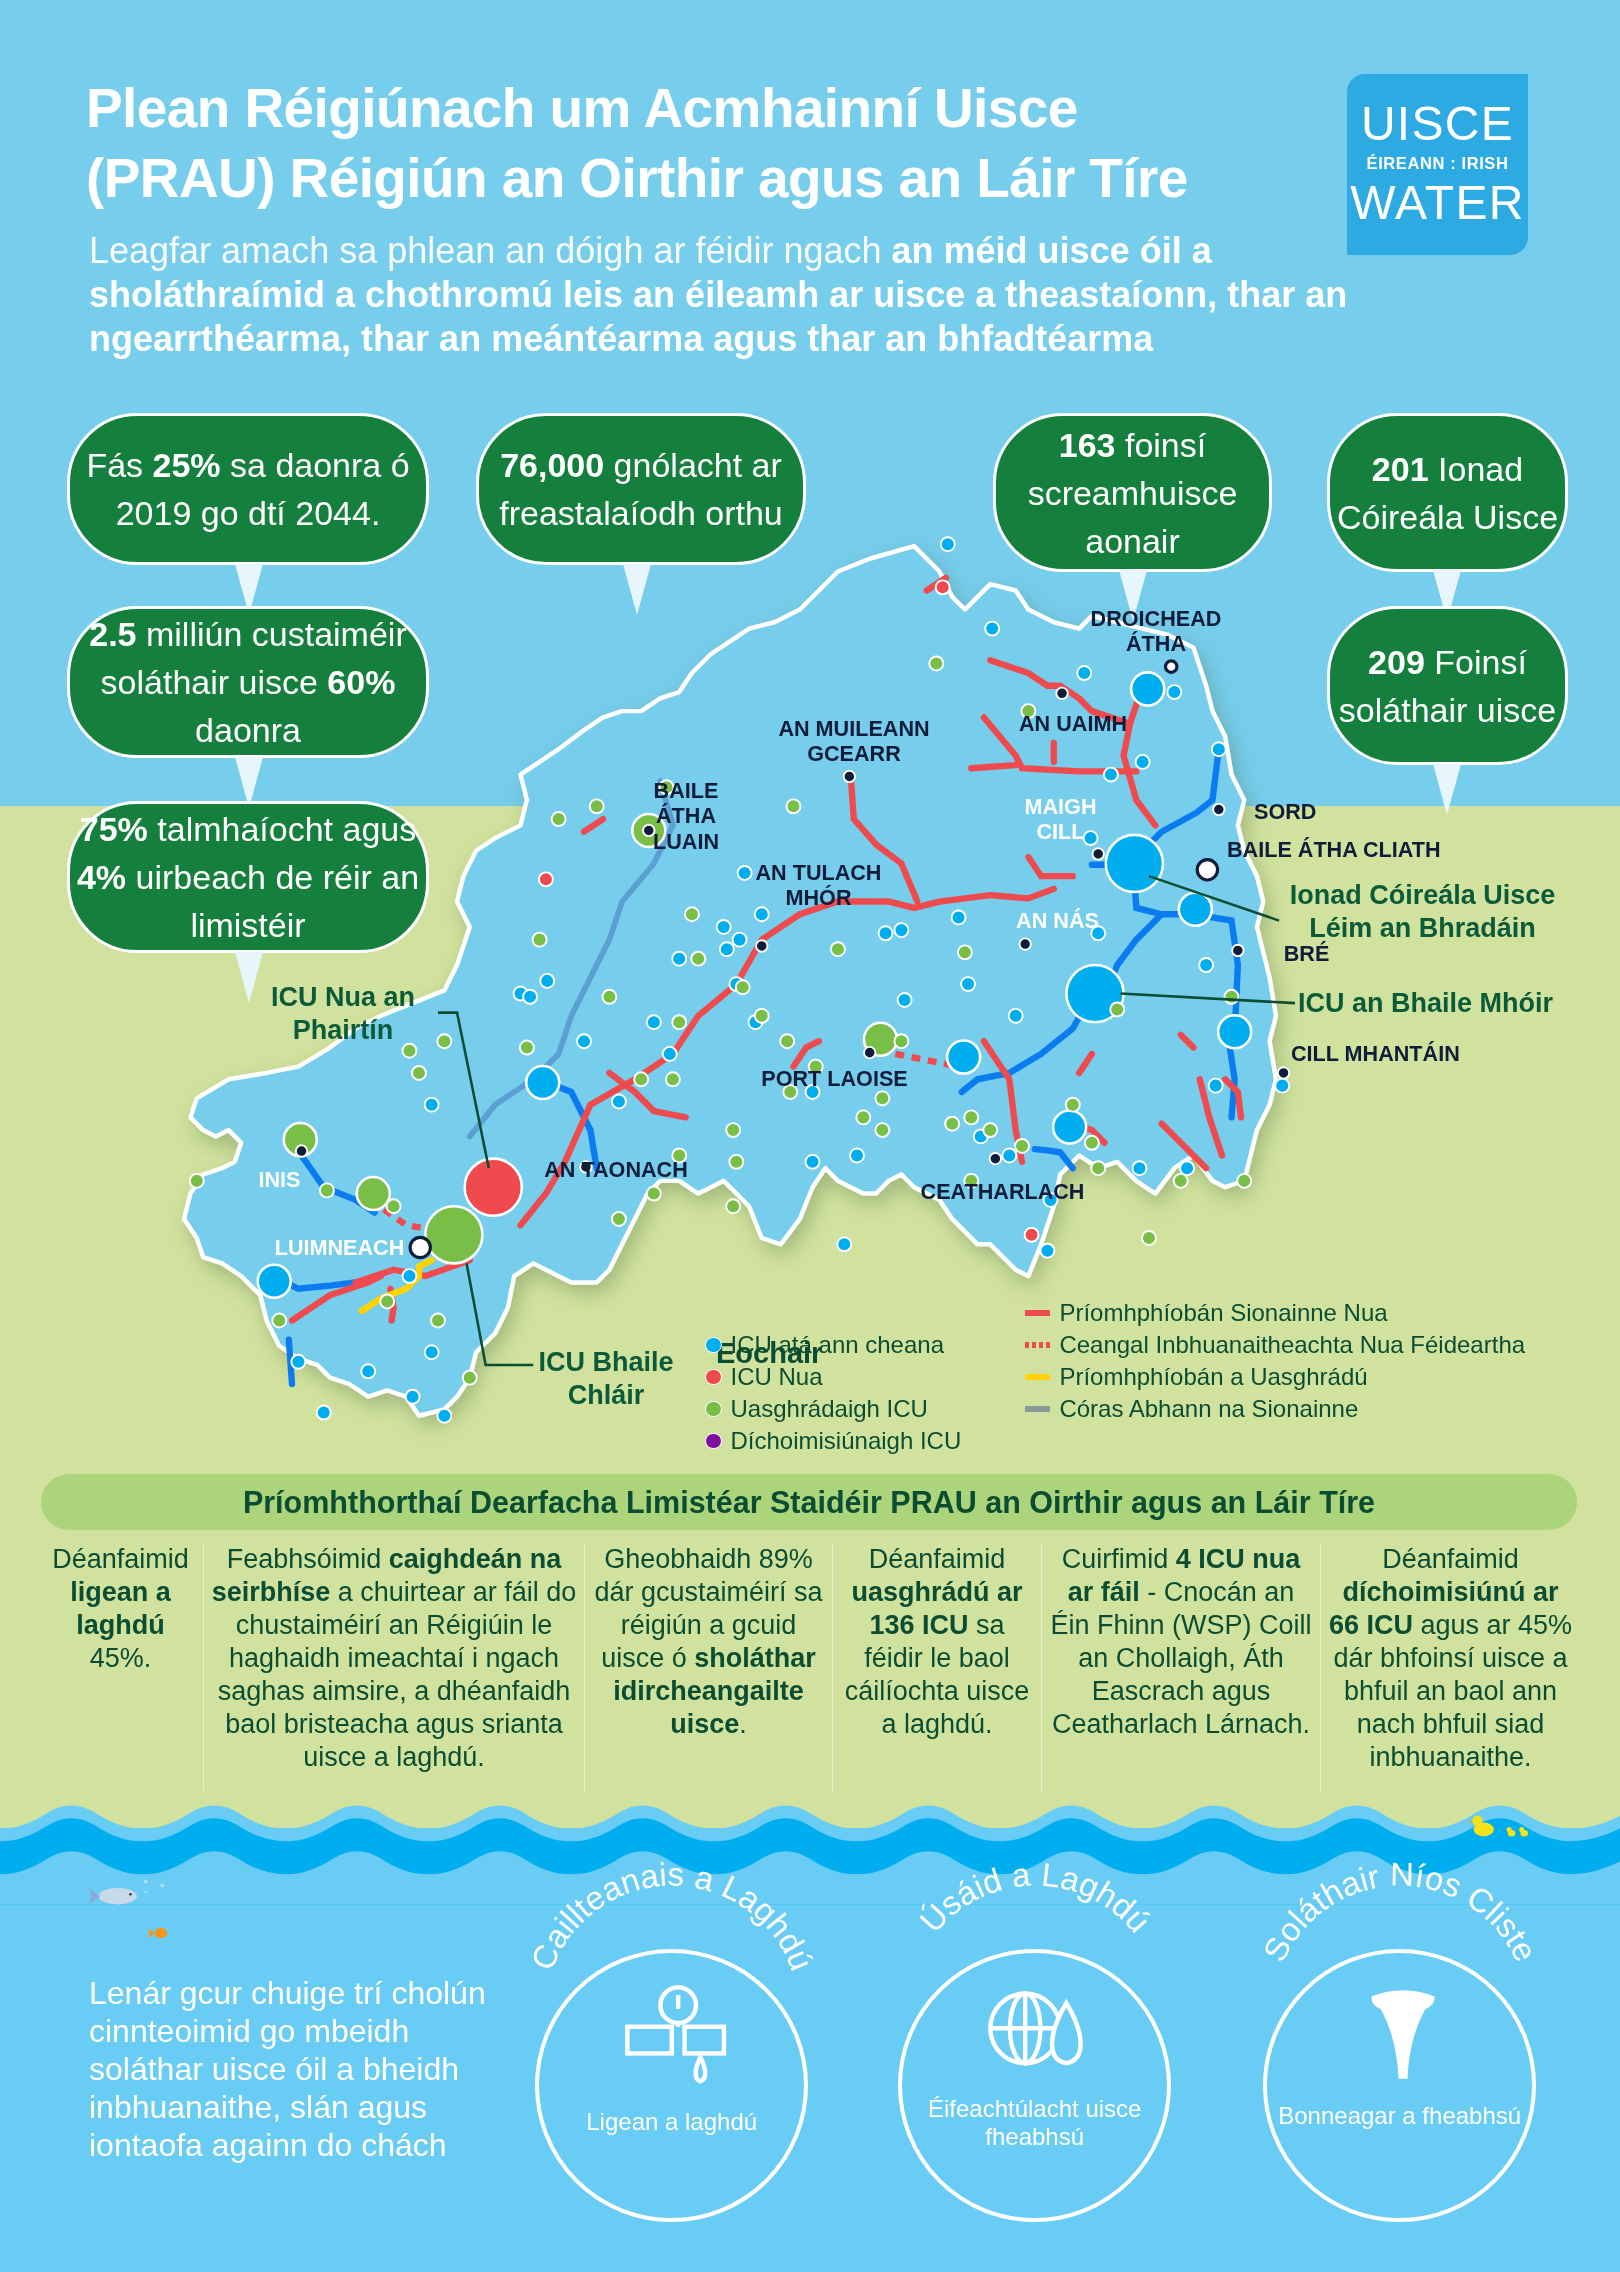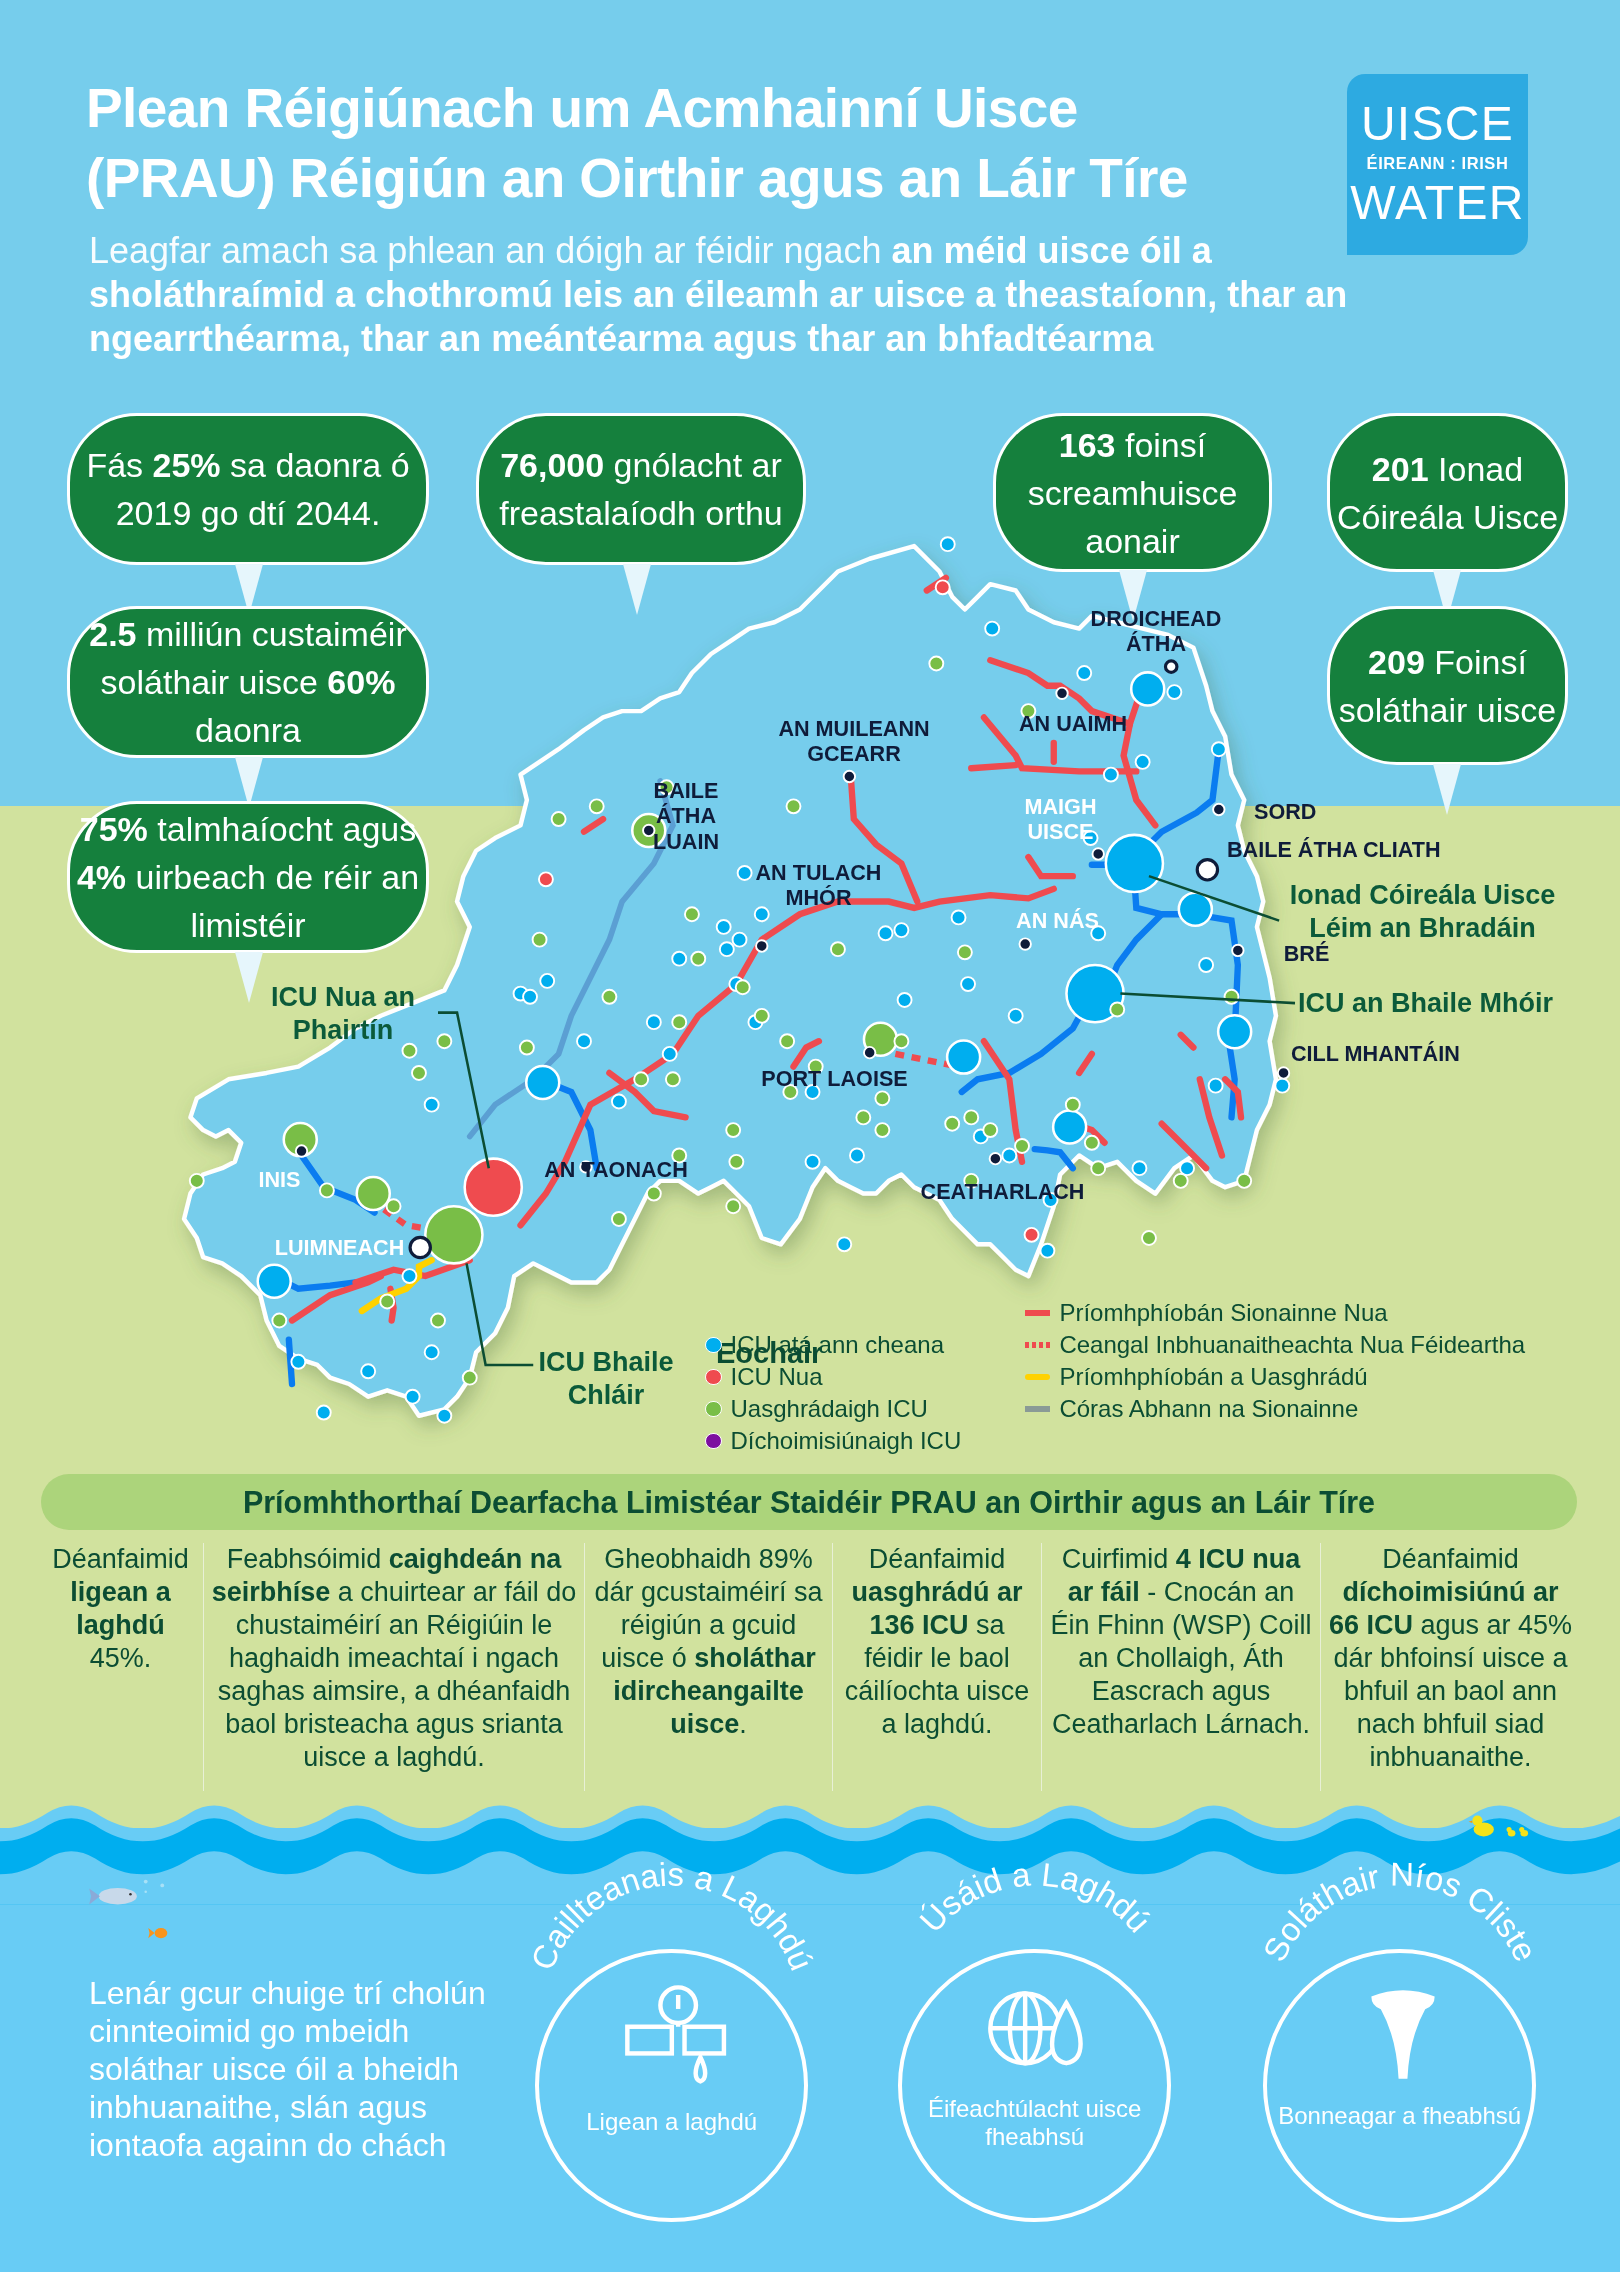--- a/index.html
+++ b/index.html
@@ -314,21 +314,21 @@
     <path d="M1765 1565 L2040 1580"></path>
     <path d="M690 1595 L720 1595 L770 1840"></path>
     <path d="M735 1990 L765 2150 L840 2150"></path>
   </g>
 </svg>
 
 <div class="abs label-dark" style="left:1086px;top:606px;width:140px;">DROICHEAD ÁTHA</div>
 <div class="abs label-dark" style="left:1003px;top:711px;width:140px;">AN UAIMH</div>
 <div class="abs label-dark" style="left:762px;top:716px;width:184px;">AN MUILEANN GCEARR</div>
 <div class="abs label-dark" style="left:632px;top:778px;width:108px;">BAILE ÁTHA LUAIN</div>
-<div class="abs label-white" style="left:1016px;top:794px;width:89px;">MAIGH UISCE</div>
+<div class="abs label-white" style="left:1016px;top:794px;width:89px;">MAIGH CILL</div>
 <div class="abs label-dark" style="left:1254px;top:799px;width:76px;text-align:left;">SORD</div>
 <div class="abs label-dark" style="left:1227px;top:837px;width:254px;text-align:left;">BAILE ÁTHA CLIATH</div>
 <div class="abs label-dark" style="left:755px;top:860px;width:127px;">AN TULACH MHÓR</div>
 <div class="abs label-white" style="left:1013px;top:908px;width:89px;">AN NÁS</div>
 <div class="abs label-dark" style="left:1275px;top:941px;width:63px;text-align:center;">BRÉ</div>
 <div class="abs label-dark" style="left:1291px;top:1041px;width:190px;text-align:left;">CILL MHANTÁIN</div>
 <div class="abs label-dark" style="left:755px;top:1066px;width:159px;">PORT LAOISE</div>
 <div class="abs label-dark" style="left:920px;top:1179px;width:165px;">CEATHARLACH</div>
 <div class="abs label-dark" style="left:540px;top:1157px;width:152px;">AN TAONACH</div>
 <div class="abs label-white" style="left:251px;top:1167px;width:57px;">INIS</div>

